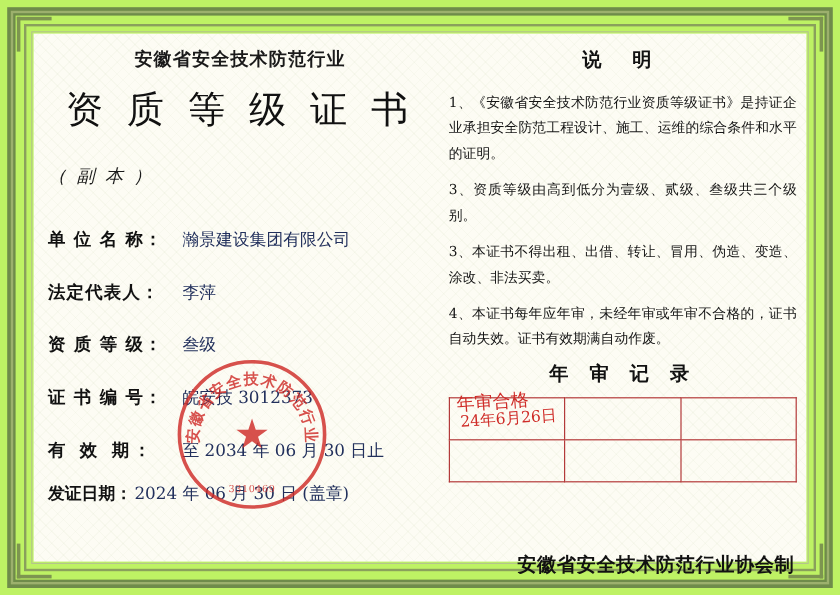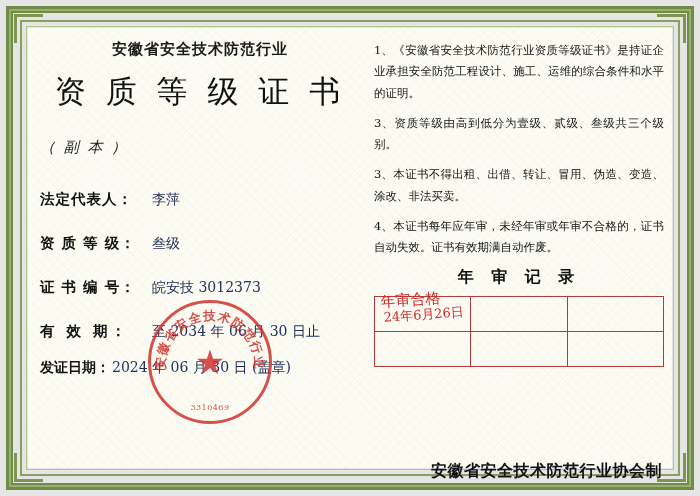--- a/index.html
+++ b/index.html
@@ -10,21 +10,21 @@
   body {
     width: 700px;
     height: 496px;
     font-family: "Liberation Sans", sans-serif;
     overflow: hidden;
   }
   #certificate {
     position: relative;
     width: 700px;
     height: 496px;
-    background: #e5e5e5;
+    background: #bef264;
     box-sizing: border-box;
   }
   
   .border-outer {
     position: absolute;
     left: 6px; top: 6px; right: 6px; bottom: 6px;
     border: 7px solid #6f8b4a;
     box-sizing: border-box;
   }
   .border-outer::after {
@@ -299,20 +299,24 @@
 
   <div class="content">
 
     <div class="col-left">
       <div class="title-sub">安徽省安全技术防范行业</div>
       <div class="title-main">资 质 等 级 证 书</div>
       <div class="title-copy">（ 副 本 ）</div>
 
       <div class="fields">
         <div class="field-row">
+          <span class="field-label">单 位 名 称：</span>
+          <span class="field-value hand">瀚景建设集团有限公司</span>
+        </div>
+        <div class="field-row">
           <span class="field-label">法定代表人：</span>
           <span class="field-value hand">李萍</span>
         </div>
         <div class="field-row">
           <span class="field-label">资 质 等 级：</span>
           <span class="field-value hand">叁级</span>
         </div>
         <div class="field-row">
           <span class="field-label">证 书 编 号：</span>
           <span class="field-value hand">皖安技 3012373</span>
@@ -323,20 +327,21 @@
         </div>
       </div>
 
       <div class="issue-row">
         <span class="issue-label">发证日期：</span>
         <span class="issue-value">2024 年 06 月 30 日 (盖章)</span>
       </div>
     </div>
 
     <div class="col-right">
+      <div class="notes-title">说 明</div>
       <div class="note-item">1、《安徽省安全技术防范行业资质等级证书》是持证企业承担安全防范工程设计、施工、运维的综合条件和水平的证明。</div>
       <div class="note-item">3、资质等级由高到低分为壹级、贰级、叁级共三个级别。</div>
       <div class="note-item">3、本证书不得出租、出借、转让、冒用、伪造、变造、涂改、非法买卖。</div>
       <div class="note-item">4、本证书每年应年审，未经年审或年审不合格的，证书自动失效。证书有效期满自动作废。</div>
 
       <div class="review-title">年 审 记 录</div>
       <table class="review-table">
         <tbody>
             <tr>
           <td class="review-cell-stamp">

